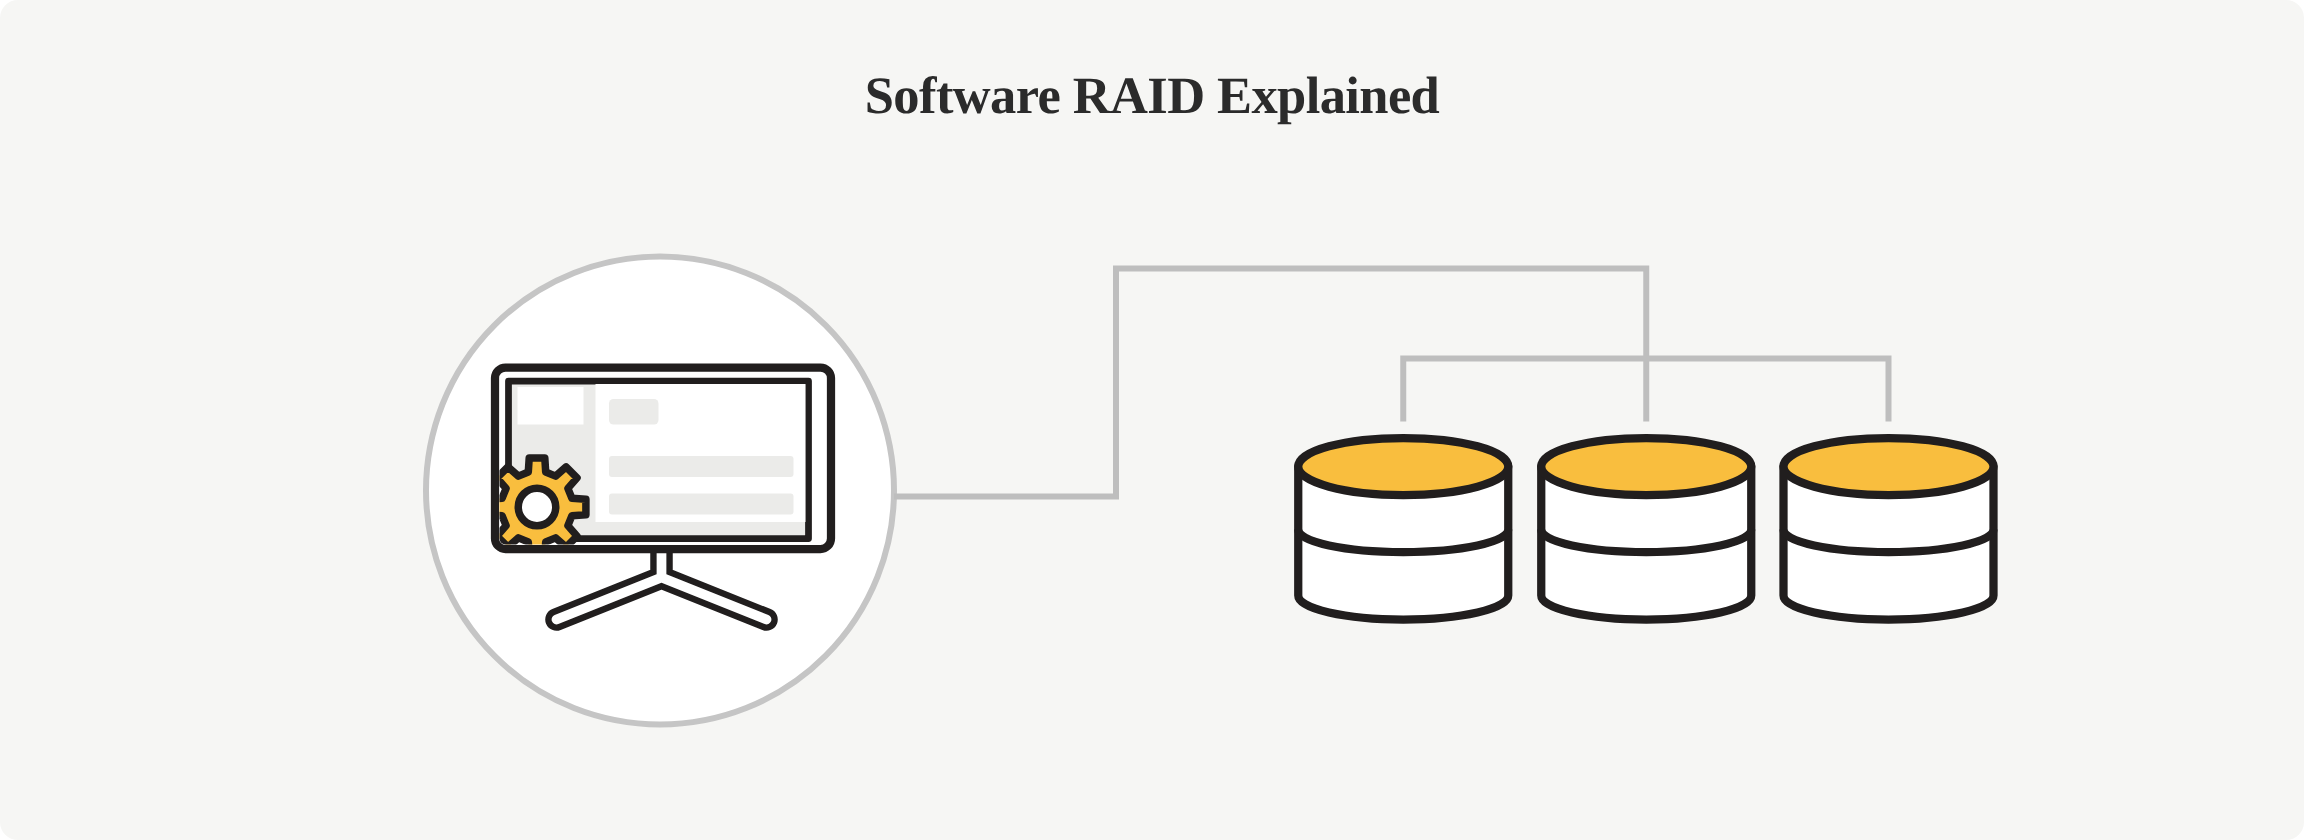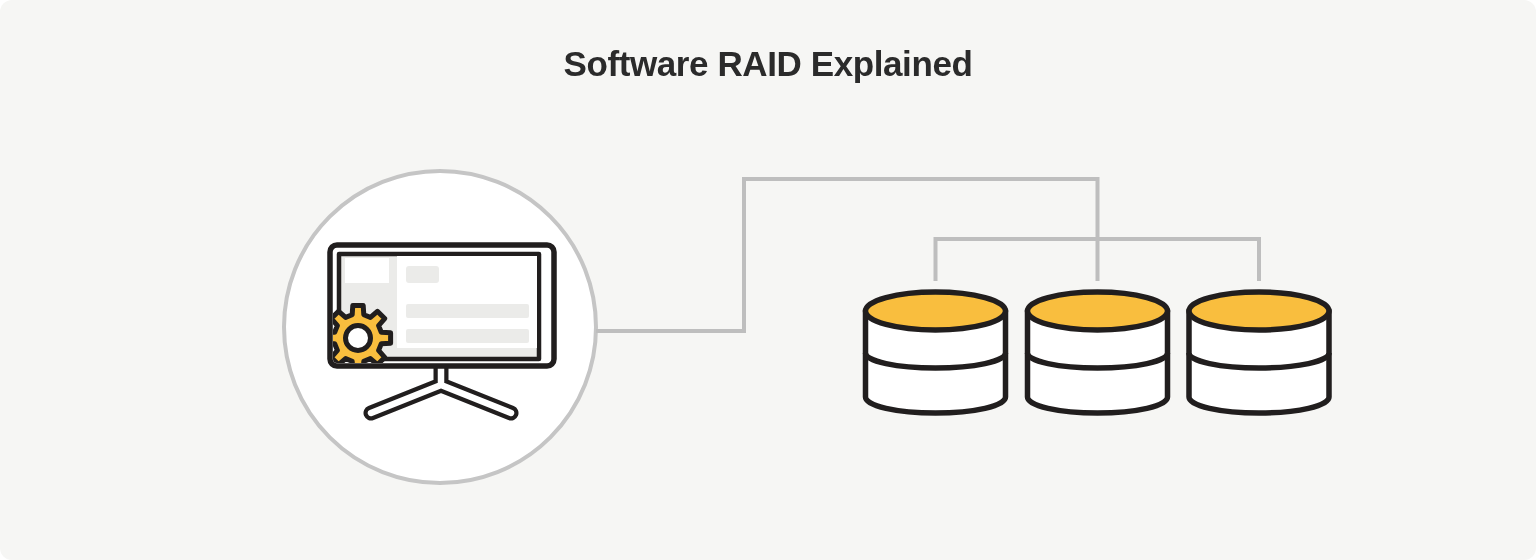--- a/index.html
+++ b/index.html
@@ -20,20 +20,21 @@
     position: absolute;
     top: 44px;
     left: 0;
     width: 100%;
     margin: 0;
     text-align: center;
     font-size: 35px;
     font-weight: 700;
     letter-spacing: -0.4px;
     color: var(--title-text, #2B2B2B);
+    font-family: Liberation Serif, serif;
   }
   .diagram-svg {
     position: absolute;
     inset: 0;
     width: 1536px;
     height: 560px;
     display: block;
   }
   
   .connector {

